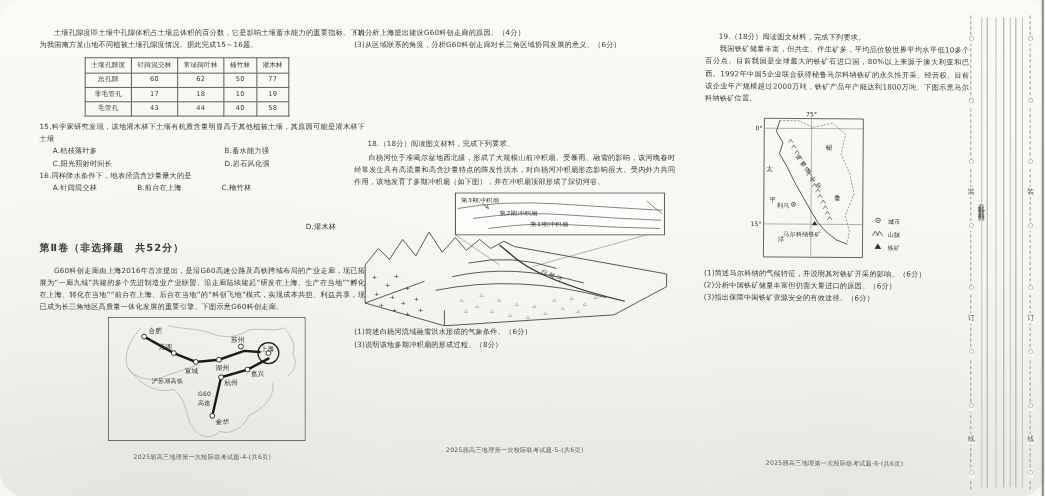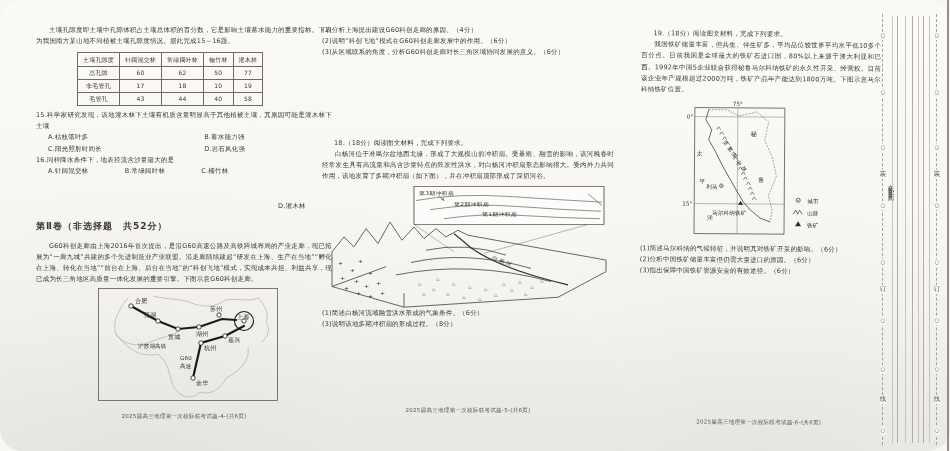--- a/index.html
+++ b/index.html
@@ -113,21 +113,21 @@
       <span>B.蓄水能力强</span>
     </div>
     <div class="opts2">
       <span>C.阳光照射时间长</span>
       <span>D.岩石风化强</span>
     </div>
 
     <p>16.同样降水条件下，地表径流含沙量最大的是</p>
     <div class="opts4">
       <span>A.针阔混交林</span>
-      <span>B.常绿阔叶林</span>
+      <span>B.前台在上海</span>
       <span>C.楠竹林</span>
       <span>D.灌木林</span>
     </div>
 
     <p class="sec-title">第Ⅱ卷（非选择题　共52分）</p>
     <p class="indent">G60科创走廊由上海2016年首次提出，是沿G60高速公路及高铁跨城布局的产业走廊，现已拓展为“一廊九城”共建的多个先进制造业产业联盟。沿走廊陆续建起“研发在上海、生产在当地”“孵化在上海、转化在当地”“前台在上海、后台在当地”的“科创飞地”模式，实现成本共担、利益共享，现已成为长三角地区高质量一体化发展的重要引擎。下图示意G60科创走廊。</p>
 
     <svg class="fig fig-g60" width="180" height="113" viewBox="0 0 180 113">
       <rect x="0.5" y="0.5" width="179" height="112" fill="none" stroke="#5d5a55" stroke-width="0.8"></rect>
       <g stroke="#9a978f" stroke-width="0.5" fill="none">
@@ -169,21 +169,20 @@
       <text x="82" y="72" font-size="5.5">G60</text>
       <text x="82" y="80" font-size="5.5">高速</text>
     </svg>
 
     <div class="footer">2025届高三地理第一次校际联考试题-4-(共6页)</div>
   </div>
 
   <div class="page page5">
     <div class="pad-top"></div>
     <p>(1)分析上海提出建设G60科创走廊的原因。（4分）</p>
-    <p>(2)说明“科创飞地”模式在G60科创走廊发展中的作用。（6分）</p>
     <p>(3)从区域联系的角度，分析G60科创走廊对长三角区域协同发展的意义。（6分）</p>
 
     <div class="gap-answers"></div>
 
     <p style="padding-left:12px">18.（18分）阅读图文材料，完成下列要求。</p>
     <p class="indent">白杨河位于准噶尔盆地西北缘，形成了大规模山前冲积扇。受暴雨、融雪的影响，该河晚春时经常发生具有高流量和高含沙量特点的阵发性洪水，对白杨河冲积扇形态影响很大。受内外力共同作用，该地发育了多期冲积扇（如下图），并在冲积扇顶部形成了深切河谷。</p>
 
     <svg class="fig fig-block" width="285" height="124" viewBox="0 0 285 150" preserveAspectRatio="none">
       <rect x="88" y="3" width="190" height="46" fill="#fdfcfa" stroke="#44413d" stroke-width="0.8"></rect>
       <g stroke="#55524d" stroke-width="0.7" fill="none">

